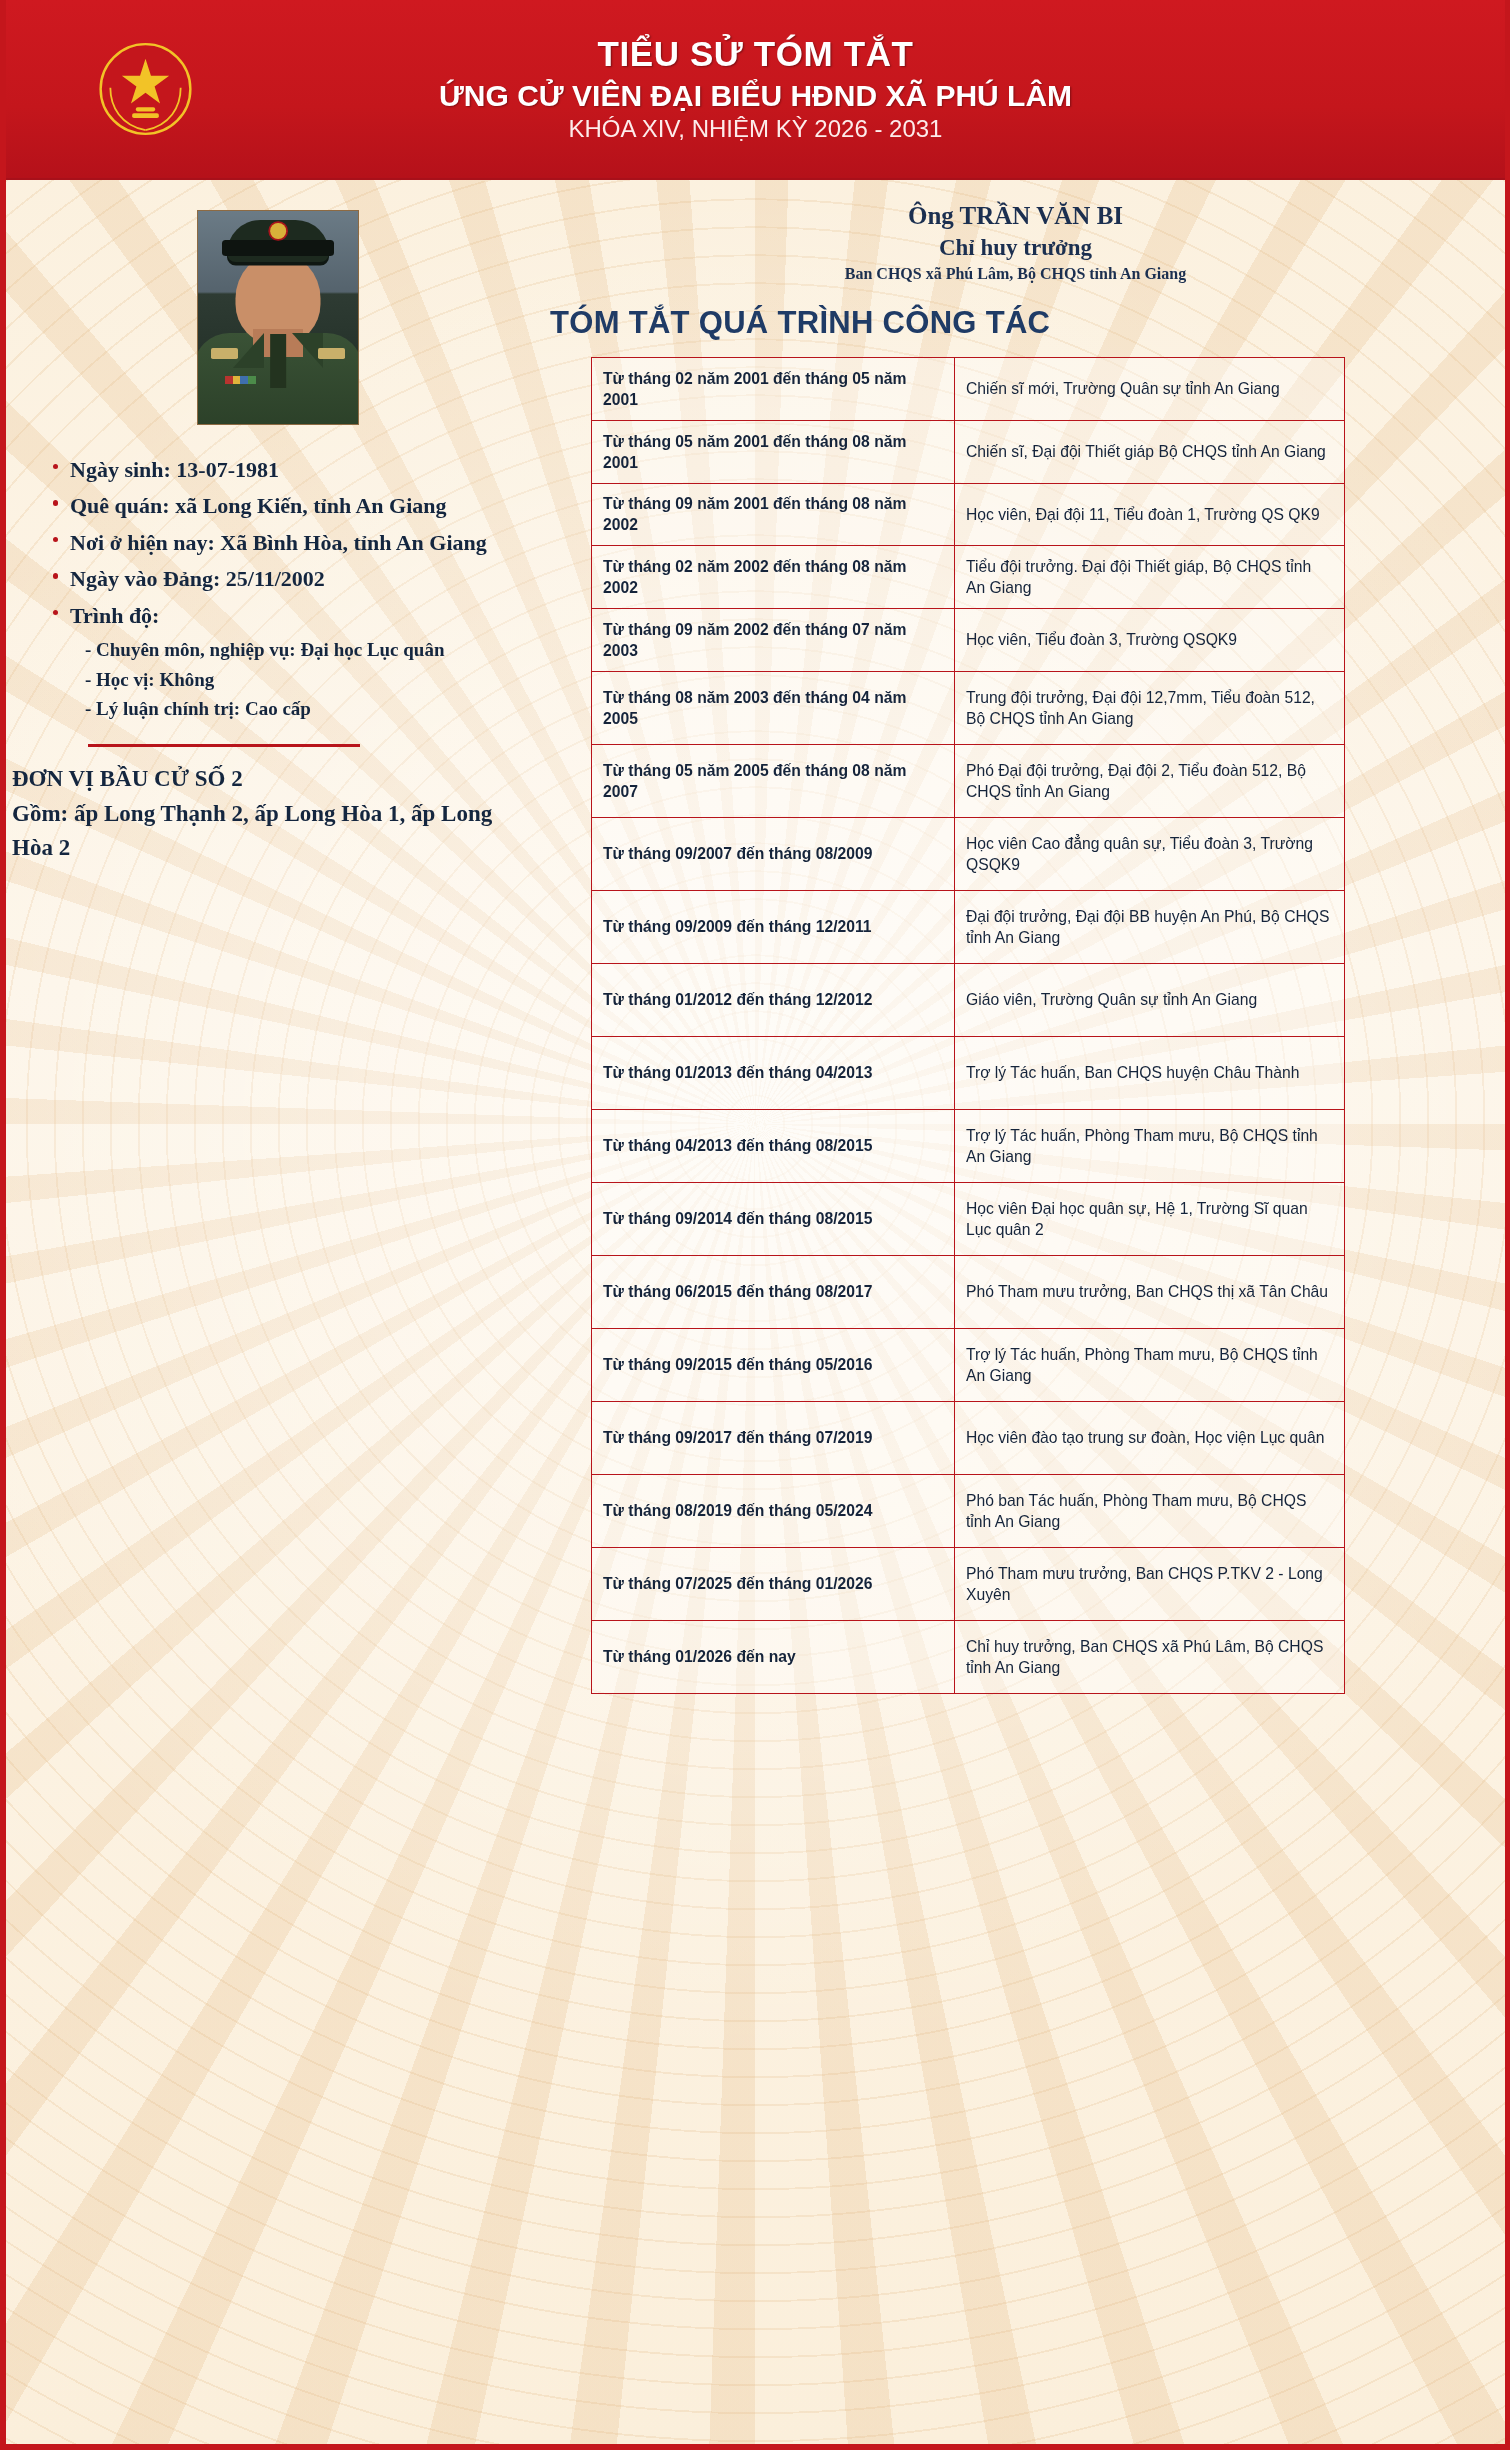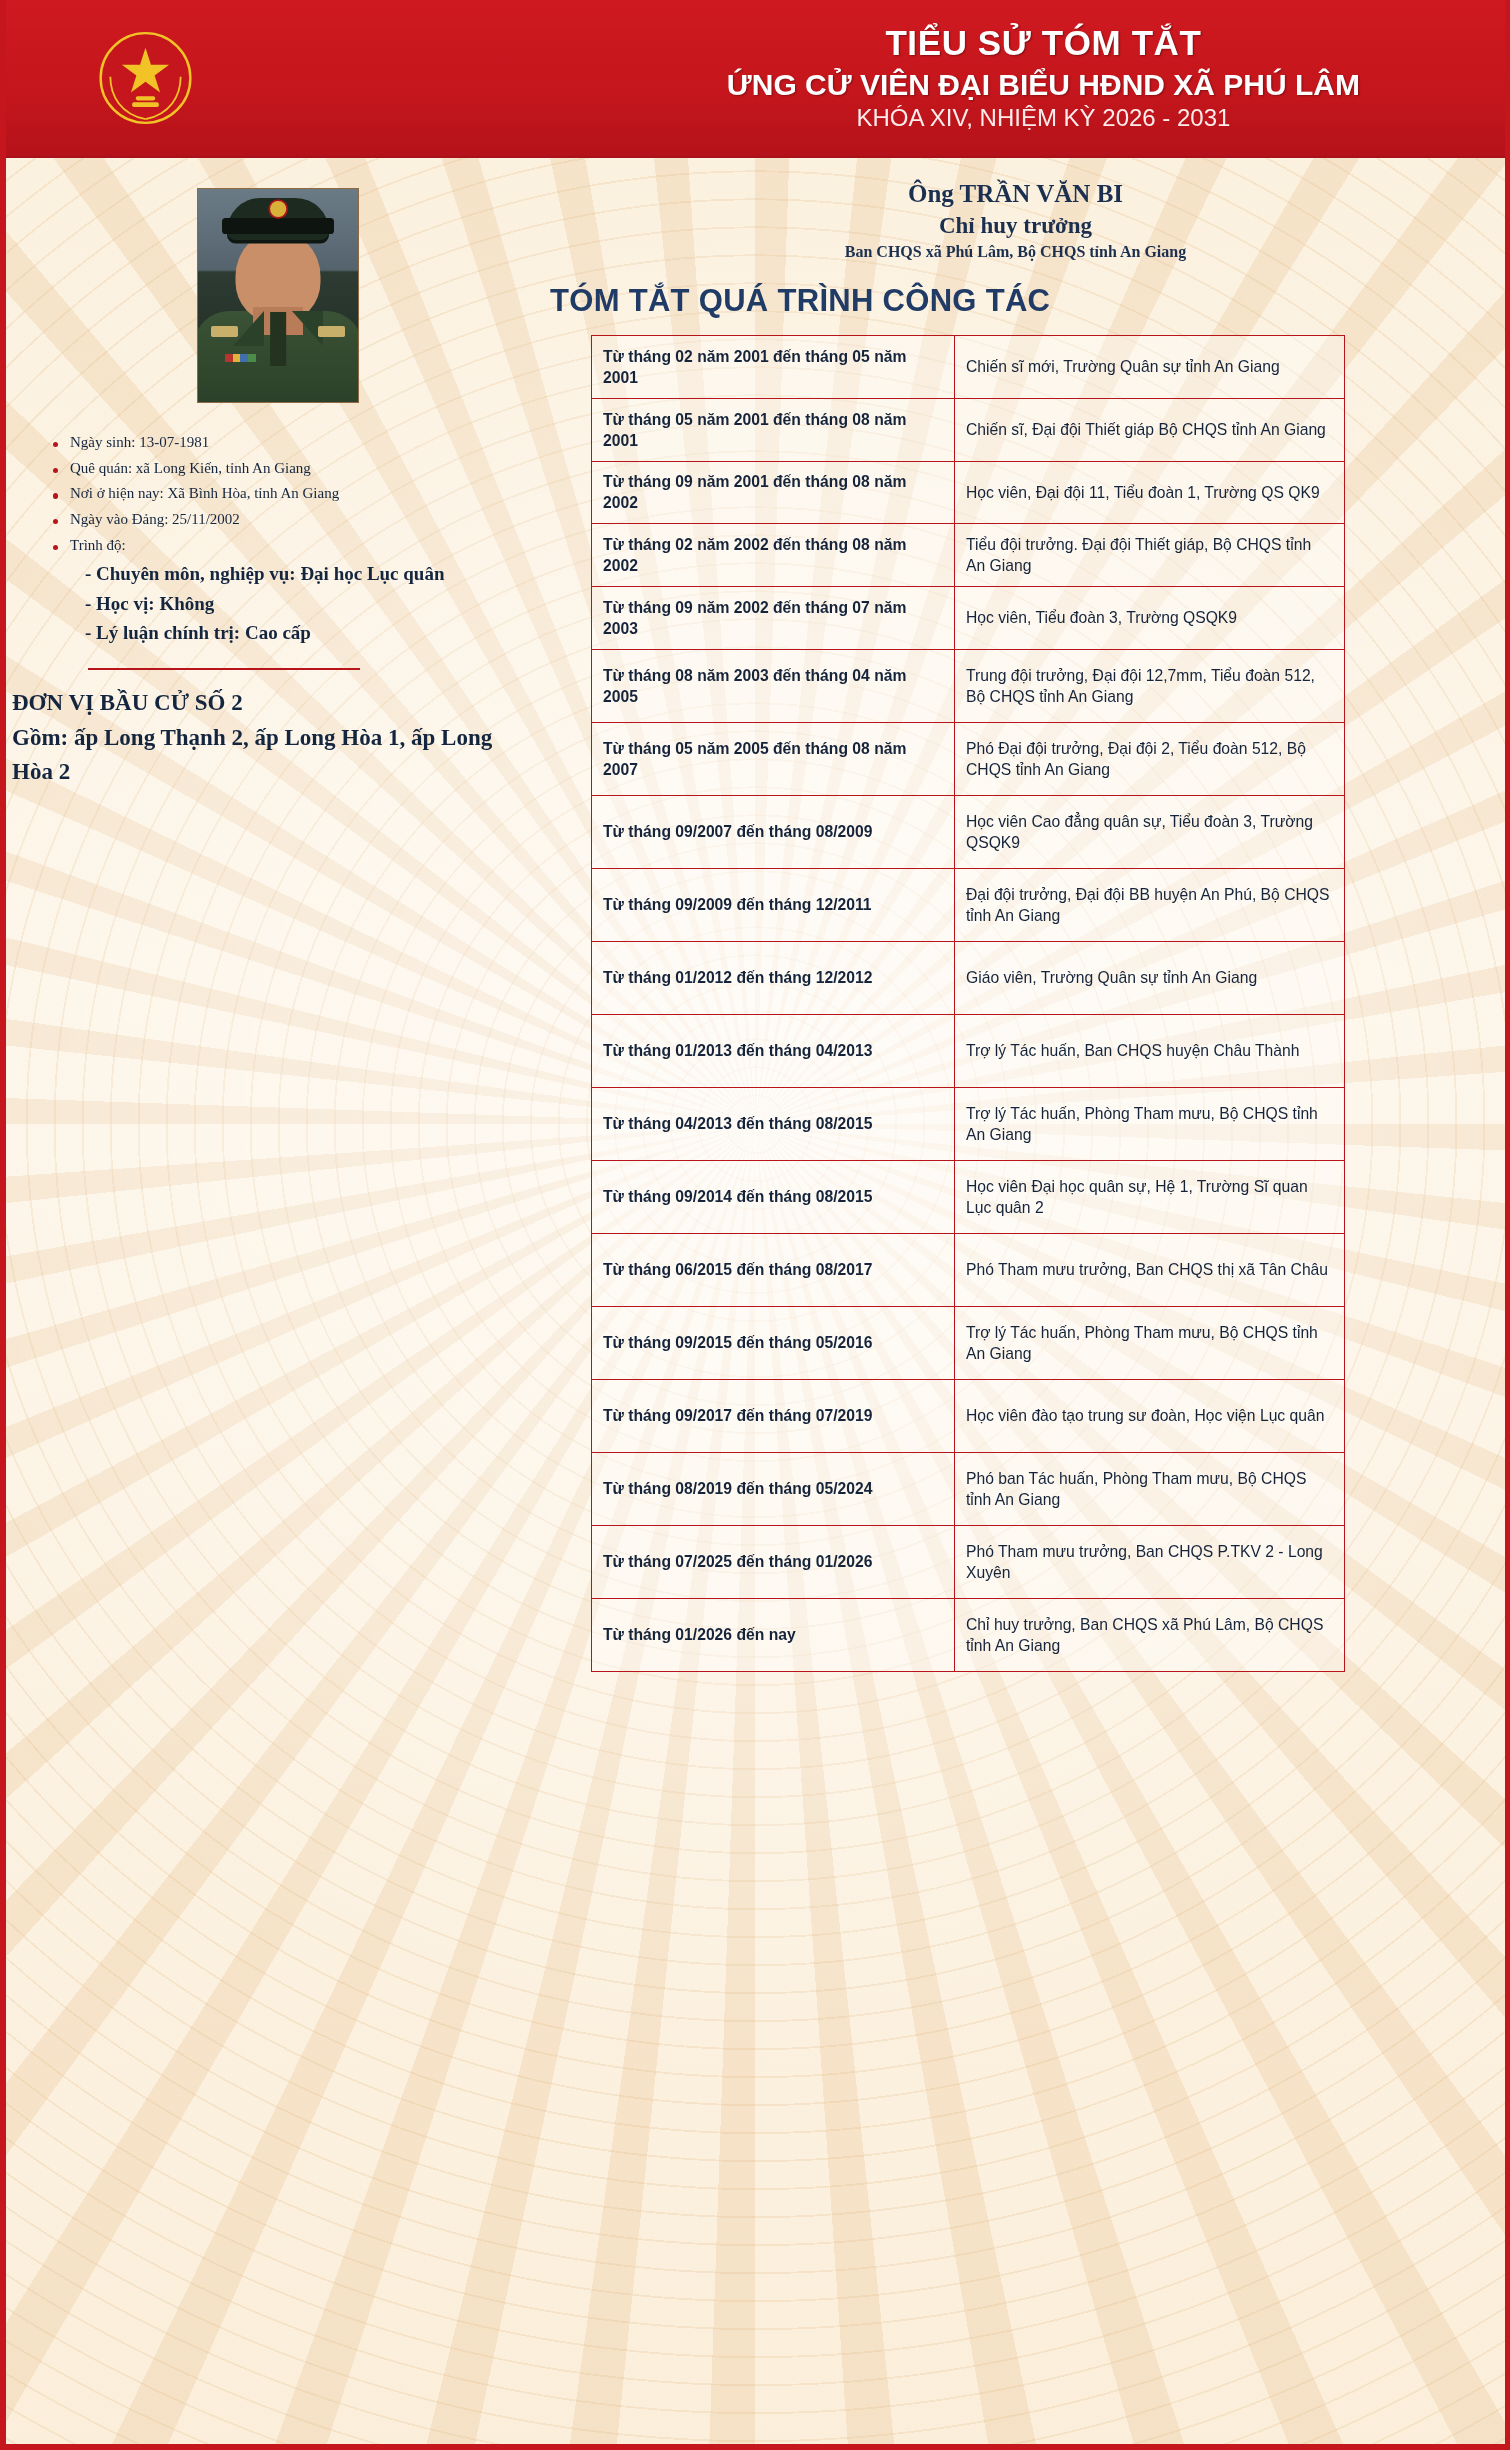--- a/index.html
+++ b/index.html
@@ -22,24 +22,24 @@
     border-left: 6px solid #c4161c;
     border-right: 6px solid #c4161c;
     border-bottom: 6px solid #c4161c;
     overflow: hidden;
   }
 
   
   .header {
     position: relative;
     background: linear-gradient(180deg, #cf1920 0%, #c4161c 60%, #b5111a 100%);
-    height: 158px;
+    height: 180px;
     display: flex;
     align-items: center;
-    justify-content: flex-end;
+    justify-content: center;
     border-bottom: 2.4px solid #a8101a;
   }
   .emblem {
     position: absolute;
     left: 91px;
     top: 50%;
     transform: translateY(-50%);
     width: 97px;
     height: 97px;
   }
@@ -140,22 +140,22 @@
   
   .bio {
     margin: 28px 0 0 42px;
     width: 483px;
     font-family: "Liberation Serif", serif;
     color: #14263f;
   }
   .bio ul { list-style: none; margin: 0; padding: 0; }
   .bio li {
     position: relative;
-    font-size: 15px;
-    font-weight: normal;
+    font-size: 22px;
+    font-weight: bold;
     line-height: 1.55;
     padding-left: 22px;
     margin-bottom: 2.4px;
   }
   .bio li::before {
     content: "";
     position: absolute;
     left: 4.8px; top: 11px;
     width: 5.4px; height: 5.4px;
     background: #b8141b;

